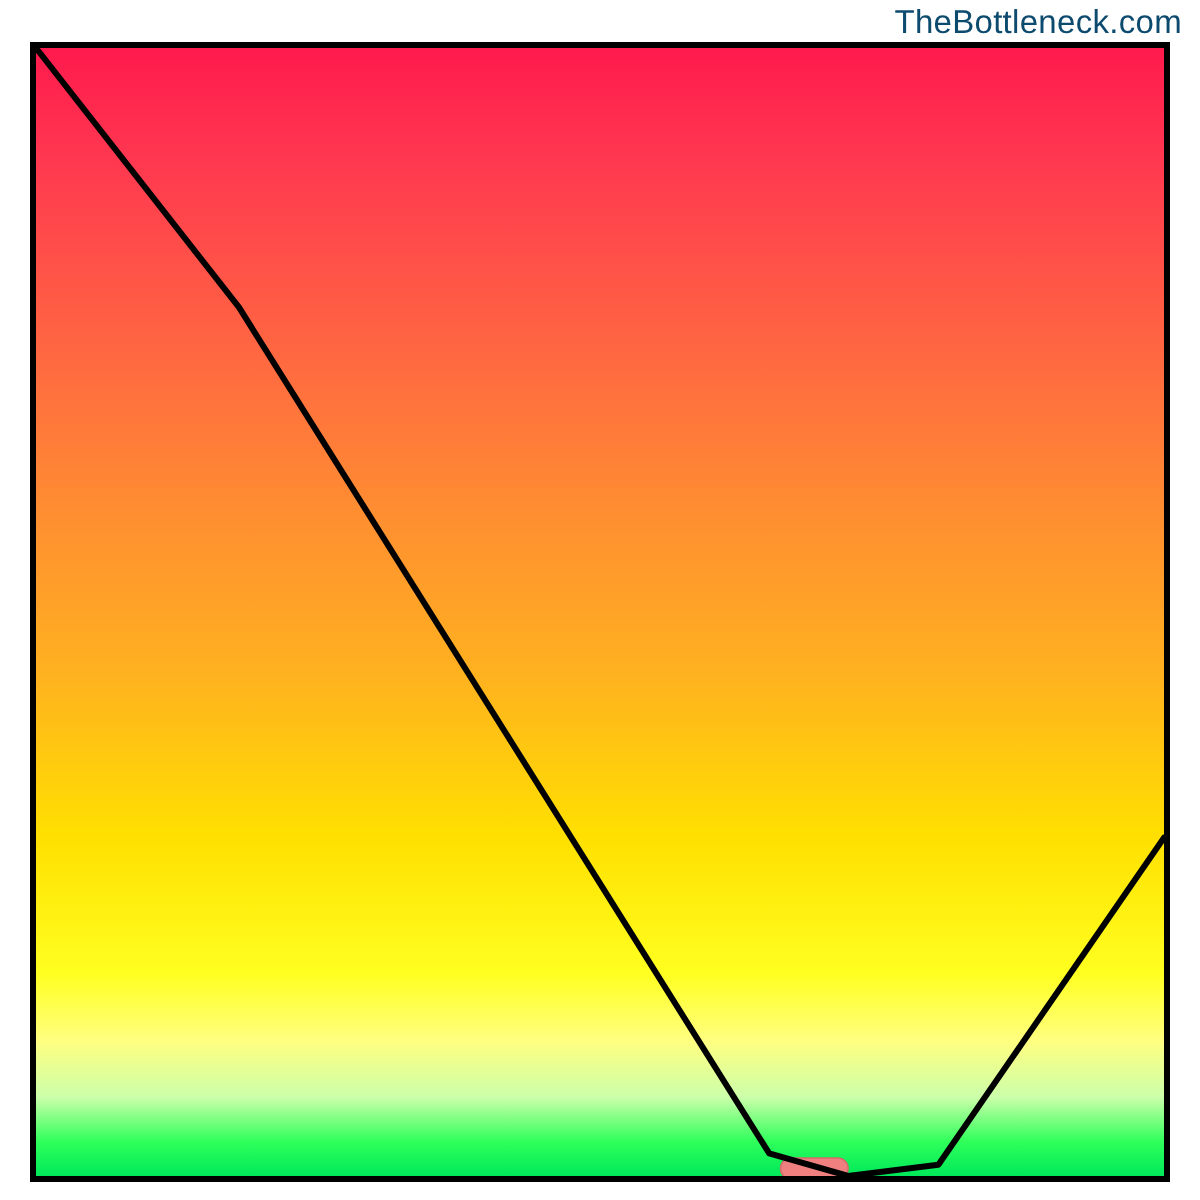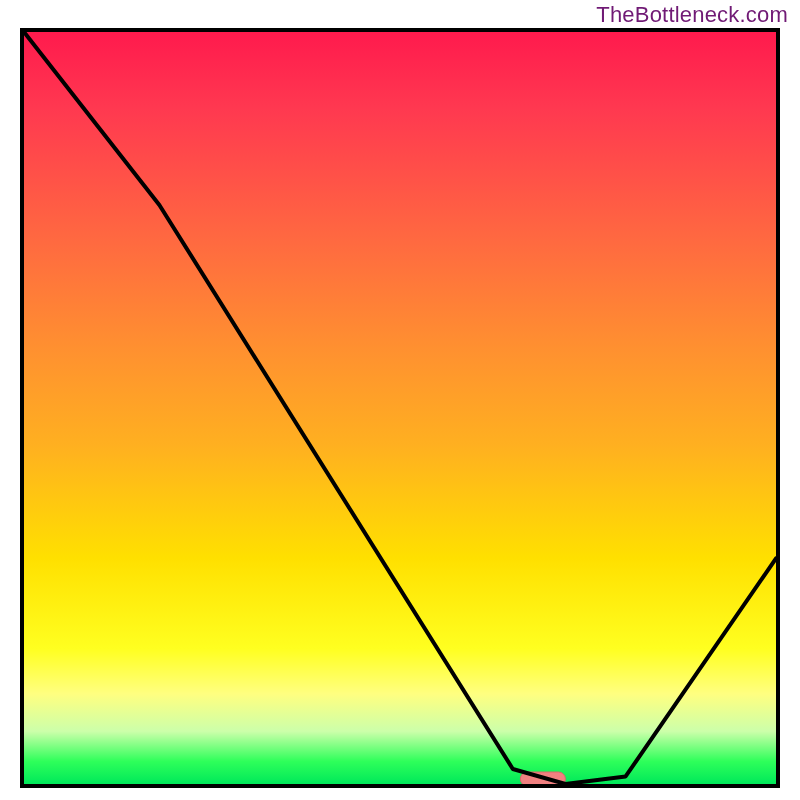--- a/index.html
+++ b/index.html
@@ -15,21 +15,21 @@
     position: relative;
     width: 800px;
     height: 800px;
   }
   .watermark {
     position: absolute;
     top: 2px;
     right: 12px;
     font-size: 22px;
     font-weight: 500;
-    color: #701a75;
+    color: #0c4a6e;
     letter-spacing: 0.2px;
   }
   .plot-area {
     position: absolute;
     left: 20px;
     top: 28px;
     width: 760px;
     height: 760px;
     box-sizing: border-box;
     border: 4px solid #000000;

